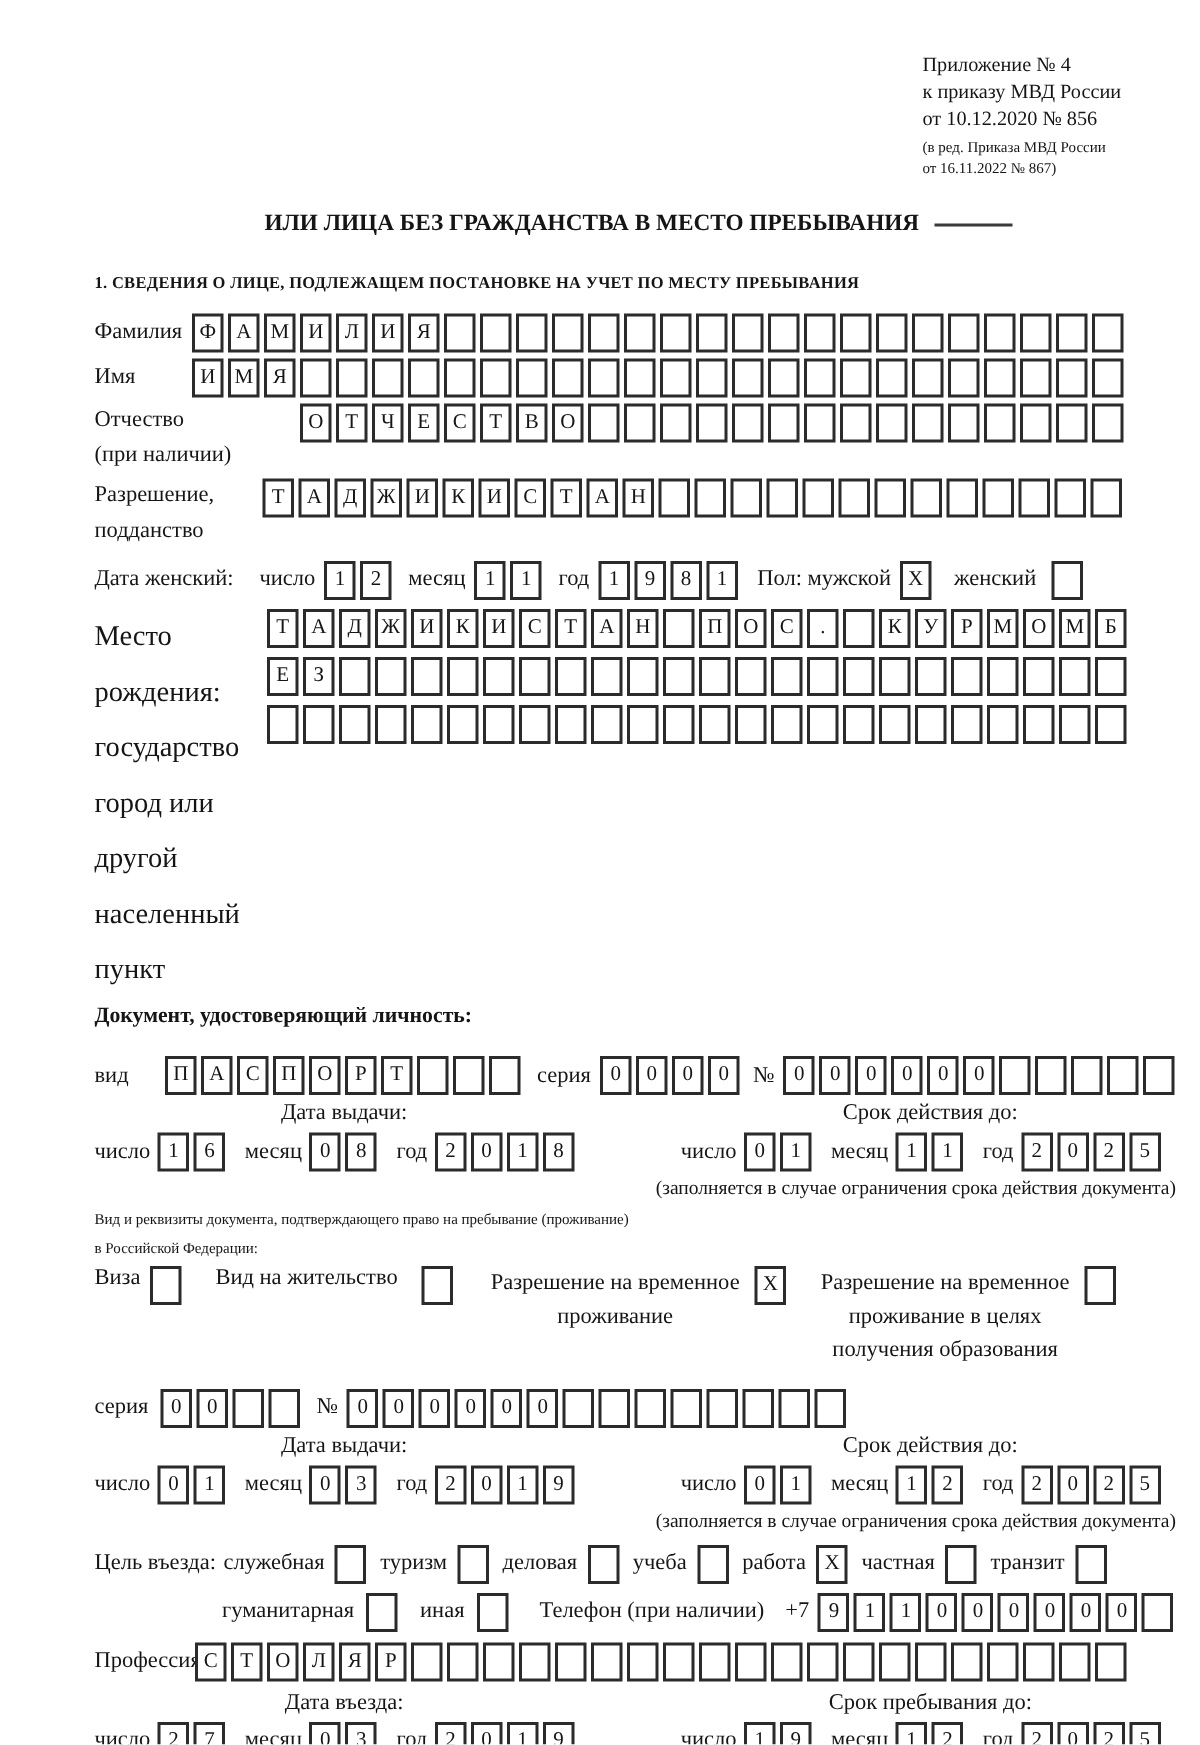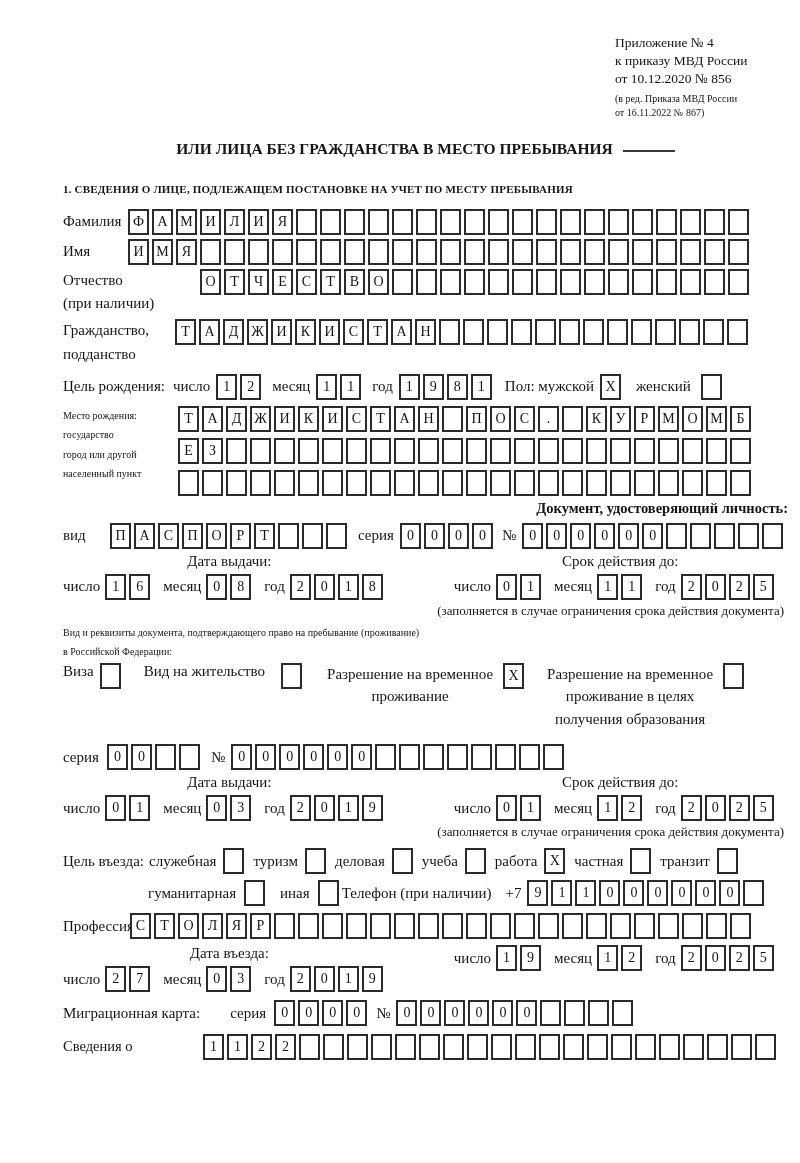--- a/index.html
+++ b/index.html
@@ -19,21 +19,21 @@
   .frow.top { align-items:flex-start; }
   .lbl { font-size:15px; flex:none; }
   .lbl2 { line-height:1.55; }
   .boxes { display:inline-flex; flex:none; }
   .cell {
     box-sizing:border-box; flex:none; width:21px; height:26px;
     border:2px solid #2b2b2b; margin-right:3px;
     display:inline-flex; align-items:center; justify-content:center;
     font-size:14px; background:#fff;
   }
-  .center-bold { text-align:right; font-weight:bold; font-size:14.5px; margin:4px 0 6px 0; }
+  .center-bold { text-align:left; font-weight:bold; font-size:14.5px; margin:4px 0 18px 0; }
   .dcols { display:flex; margin:2px 0 0 0; }
   .dhead { text-align:center; font-size:15px; margin-bottom:4px; }
   .dline { display:flex; align-items:center; }
   .dline .lbl { margin-right:5px; }
   .dline .boxes { margin-right:10px; }
   .note { font-size:13px; text-align:right; margin:3px 4px 8px 0; }
   .para { font-size:10px; margin-bottom:8px; }
   .permit-row { display:flex; align-items:flex-start; margin:6px 0 14px 0; }
   .permit-item { display:flex; align-items:flex-start; flex:none; }
   .plabel { text-align:center; font-size:15px; line-height:1.5; }
@@ -152,21 +152,21 @@
         <span class="cell"></span>
         <span class="cell"></span>
         <span class="cell"></span>
         <span class="cell"></span>
         <span class="cell"></span>
       </span>
   </div>
 
   <div class="frow top">
     <span class="lbl lbl2" style="width:112px">
-      <span>Гражданство,</span><br>
+      <span>Разрешение,</span><br>
       <span>подданство</span>
     </span>
     <span class="boxes">
         <span class="cell">Т</span>
         <span class="cell">А</span>
         <span class="cell">Д</span>
         <span class="cell">Ж</span>
         <span class="cell">И</span>
         <span class="cell">К</span>
         <span class="cell">И</span>
@@ -184,21 +184,21 @@
         <span class="cell"></span>
         <span class="cell"></span>
         <span class="cell"></span>
         <span class="cell"></span>
         <span class="cell"></span>
         <span class="cell"></span>
       </span>
   </div>
 
   <div class="frow" style="margin-top:8px">
-    <span class="lbl" style="width:110px">Цель рождения:</span>
+    <span class="lbl" style="width:110px">Дата женский:</span>
     <span class="lbl">число</span>
     <span class="boxes" style="margin:0 8px 0 6px">
         <span class="cell">1</span>
         <span class="cell">2</span>
       </span>
     <span class="lbl">месяц</span>
     <span class="boxes" style="margin:0 8px 0 6px">
         <span class="cell">1</span>
         <span class="cell">1</span>
       </span>
@@ -213,21 +213,21 @@
     <span class="boxes" style="margin-left:6px">
         <span class="cell">X</span>
       </span>
     <span class="lbl" style="margin-left:12px">женский</span>
     <span class="boxes" style="margin-left:10px">
         <span class="cell"></span>
       </span>
   </div>
 
   <div class="frow top" style="margin-top:6px">
-    <span class="lbl" style="width:115px; font-size:10px; line-height:1.95">
+    <span class="lbl" style="width:115px; font-size:19px; line-height:1.95">
       <span>Место рождения:</span><br>
       <span>государство</span><br>
       <span>город или другой</span><br>
       <span>населенный пункт</span>
     </span>
     <span>
       <span class="boxes" style="display:flex; margin-bottom:6px">
           <span class="cell">Т</span>
           <span class="cell">А</span>
           <span class="cell">Д</span>
@@ -541,21 +541,21 @@
 
   <div class="frow" style="margin-left:85px; margin-top:6px">
     <span class="lbl">гуманитарная</span>
     <span class="boxes" style="margin-left:8px">
         <span class="cell"></span>
       </span>
     <span class="lbl" style="margin-left:12px">иная</span>
     <span class="boxes" style="margin-left:8px">
         <span class="cell"></span>
       </span>
-    <span class="lbl" style="">Телефон (при наличии)</span>
+    <span class="lbl" style="margin-left:18px">Телефон (при наличии)</span>
     <span class="lbl" style="margin-left:14px">+7</span>
     <span class="boxes" style="margin-left:6px">
         <span class="cell">9</span>
         <span class="cell">1</span>
         <span class="cell">1</span>
         <span class="cell">0</span>
         <span class="cell">0</span>
         <span class="cell">0</span>
         <span class="cell">0</span>
         <span class="cell">0</span>
@@ -613,20 +613,21 @@
         <span class="lbl">год</span>
         <span class="boxes">
             <span class="cell">2</span>
             <span class="cell">0</span>
             <span class="cell">1</span>
             <span class="cell">9</span>
           </span>
       </div>
     </div>
     <div style="margin-left:58px">
+      <div class="dhead">Срок пребывания до:</div>
       <div class="dline">
         <span class="lbl">число</span>
         <span class="boxes">
             <span class="cell">1</span>
             <span class="cell">9</span>
           </span>
         <span class="lbl">месяц</span>
         <span class="boxes">
             <span class="cell">1</span>
             <span class="cell">2</span>

